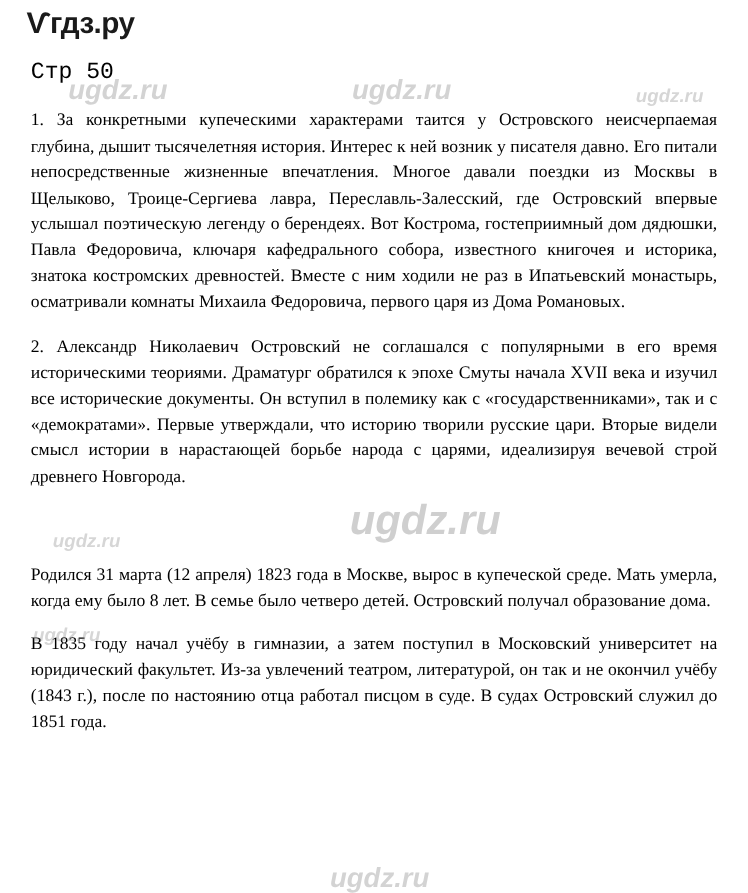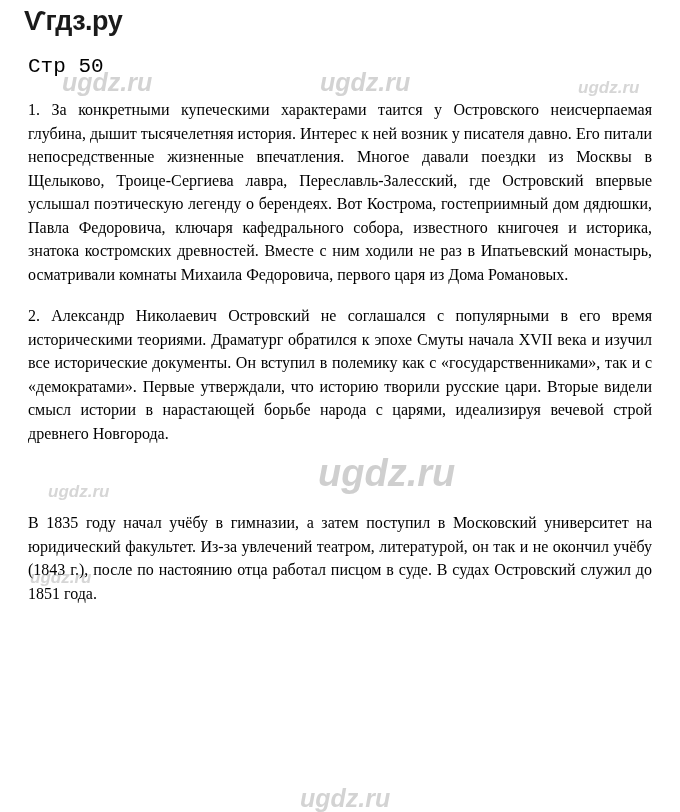--- a/index.html
+++ b/index.html
@@ -83,20 +83,21 @@
   <div class="content">
 
     <div class="page-num">Стр 50</div>
 
     <p class="para">1. За конкретными купеческими характерами таится у Островского неисчерпаемая глубина, дышит тысячелетняя история. Интерес к ней возник у писателя давно. Его питали непосредственные жизненные впечатления. Многое давали поездки из Москвы в Щелыково, Троице-Сергиева лавра, Переславль-Залесский, где Островский впервые услышал поэтическую легенду о берендеях. Вот Кострома, гостеприимный дом дядюшки, Павла Федоровича, ключаря кафедрального собора, известного книгочея и историка, знатока костромских древностей. Вместе с ним ходили не раз в Ипатьевский монастырь, осматривали комнаты Михаила Федоровича, первого царя из Дома Романовых.</p>
     <p class="para indent-gap">2. Александр Николаевич Островский не соглашался с популярными в его время историческими теориями. Драматург обратился к эпохе Смуты начала XVII века и изучил все исторические документы. Он вступил в полемику как с «государственниками», так и с «демократами». Первые утверждали, что историю творили русские цари. Вторые видели смысл истории в нарастающей борьбе народа с царями, идеализируя вечевой строй древнего Новгорода.</p>
 
     <div class="spacer-block"></div>
 
     <div class="bio-section">
+      <p class="para">Родился 31 марта (12 апреля) 1823 года в Москве, вырос в купеческой среде. Мать умерла, когда ему было 8 лет. В семье было четверо детей. Островский получал образование дома.</p>
       <p class="para">В 1835 году начал учёбу в гимназии, а затем поступил в Московский университет на юридический факультет. Из-за увлечений театром, литературой, он так и не окончил учёбу (1843 г.), после по настоянию отца работал писцом в суде. В судах Островский служил до 1851 года.</p>
     </div>
 
   </div>
 
   <div class="wm med" style="left:62px;  top:68px;">ugdz.ru</div>
   <div class="wm med" style="left:320px; top:68px;">ugdz.ru</div>
   <div class="wm small" style="left:578px; top:78px;">ugdz.ru</div>
   <div class="wm big" style="left:318px; top:452px;">ugdz.ru</div>
   <div class="wm small" style="left:48px;  top:482px;">ugdz.ru</div>

